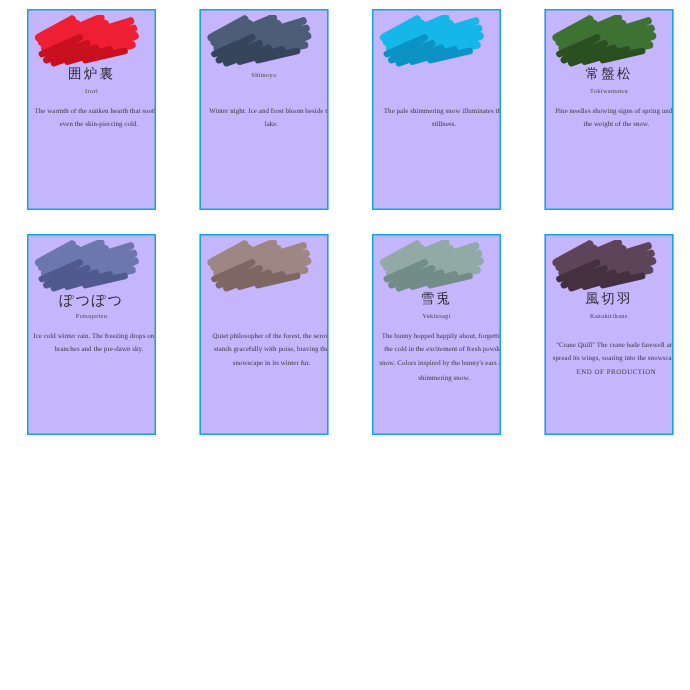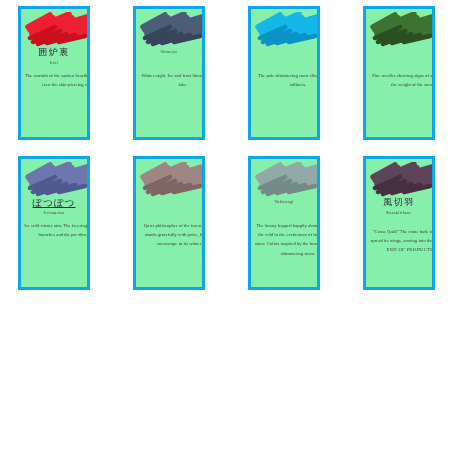--- a/index.html
+++ b/index.html
@@ -17,25 +17,25 @@
 
   #grid {
     display: grid;
     grid-template-columns: repeat(4, 115px);
     grid-auto-rows: 150px;
     width: 460px;
   }
 
   .card {
     position: relative;
-    width: 72px;
+    width: 86px;
     height: 134px;
     margin: 6px 0 0 18px;
-    background: #86efac;
-    border: 3px solid #0ea5e9;
+    background: #c4b5fd;
+    border: 1px solid #0ea5e9;
     box-sizing: border-box;
     overflow: hidden;
   }
 
   .swatch {
     position: absolute;
     top: 3px;
     left: 2px;
     width: 72px;
     height: 36px;
@@ -53,21 +53,20 @@
     font-family: "DejaVu Sans", sans-serif;
     font-size: 9px;
     line-height: 11px;
     letter-spacing: 1.5px;
     color: #2b2b2b;
     white-space: nowrap;
   }
   .jp.kana {
     font-size: 9.5px;
     letter-spacing: 1px;
-    text-decoration: underline;
   }
   .romaji {
     font-family: "Liberation Serif", serif;
     font-size: 4.2px;
     line-height: 7px;
     letter-spacing: 0.25px;
     color: #4a4a4a;
     margin-top: 1px;
   }
 
@@ -149,20 +148,24 @@
     <div class="swatch">
       <svg viewBox="0 0 144 72" preserveAspectRatio="none" aria-hidden="true">
         <g class="strokes" stroke-linecap="round" stroke-linejoin="round" fill="none">
           <path class="s" d="M10 30 L54 6 M54 6 L14 36 M14 36 L60 12 M60 12 L18 44 M18 44 L66 18 M66 18 L22 52 M22 52 L70 26" stroke-width="11" stroke="#3e7232"></path>
           <path class="s" d="M40 26 L92 4 M92 4 L44 34 M44 34 L98 12 M98 12 L48 42 M48 42 L104 20 M104 20 L52 50 M52 50 L108 30" stroke-width="11" stroke="#3e7232"></path>
           <path class="s" d="M80 24 L132 8 M132 8 L84 32 M84 32 L136 18 M136 18 L88 40 M88 40 L138 28 M138 28 L92 48 M92 48 L134 40" stroke-width="10" stroke="#3e7232"></path>
           <path class="s2" d="M14 52 L64 30 M64 30 L20 60 M20 60 L74 38 M74 38 L30 64 M30 64 L86 44 M86 44 L48 62 M48 62 L104 46 M104 46 L72 60 M72 60 L124 48" stroke-width="9" stroke="#2a4f20"></path>
         </g>
       </svg>
     </div>
+    <div class="name-block">
+      <div class="jp">常盤松</div>
+      <div class="romaji">Tokiwamatsu</div>
+    </div>
     <div class="desc">
       <span class="desc-text">Pine needles showing signs of spring under the weight of the snow.</span>
       
     </div>
   </div>
     <div class="card">
     <div class="swatch">
       <svg viewBox="0 0 144 72" preserveAspectRatio="none" aria-hidden="true">
         <g class="strokes" stroke-linecap="round" stroke-linejoin="round" fill="none">
           <path class="s" d="M10 30 L54 6 M54 6 L14 36 M14 36 L60 12 M60 12 L18 44 M18 44 L66 18 M66 18 L22 52 M22 52 L70 26" stroke-width="11" stroke="#6c77ae"></path>
@@ -202,20 +205,21 @@
       <svg viewBox="0 0 144 72" preserveAspectRatio="none" aria-hidden="true">
         <g class="strokes" stroke-linecap="round" stroke-linejoin="round" fill="none">
           <path class="s" d="M10 30 L54 6 M54 6 L14 36 M14 36 L60 12 M60 12 L18 44 M18 44 L66 18 M66 18 L22 52 M22 52 L70 26" stroke-width="11" stroke="#92aaa5"></path>
           <path class="s" d="M40 26 L92 4 M92 4 L44 34 M44 34 L98 12 M98 12 L48 42 M48 42 L104 20 M104 20 L52 50 M52 50 L108 30" stroke-width="11" stroke="#92aaa5"></path>
           <path class="s" d="M80 24 L132 8 M132 8 L84 32 M84 32 L136 18 M136 18 L88 40 M88 40 L138 28 M138 28 L92 48 M92 48 L134 40" stroke-width="10" stroke="#92aaa5"></path>
           <path class="s2" d="M14 52 L64 30 M64 30 L20 60 M20 60 L74 38 M74 38 L30 64 M30 64 L86 44 M86 44 L48 62 M48 62 L104 46 M104 46 L72 60 M72 60 L124 48" stroke-width="9" stroke="#728c87"></path>
         </g>
       </svg>
     </div>
     <div class="name-block">
+      <div class="jp">雪兎</div>
       <div class="romaji">Yukiusagi</div>
     </div>
     <div class="desc">
       <span class="desc-text">The bunny hopped happily about, forgetting the cold in the excitement of fresh powder snow. Colors inspired by the bunny's ears and shimmering snow.</span>
       
     </div>
   </div>
     <div class="card">
     <div class="swatch">
       <svg viewBox="0 0 144 72" preserveAspectRatio="none" aria-hidden="true">

